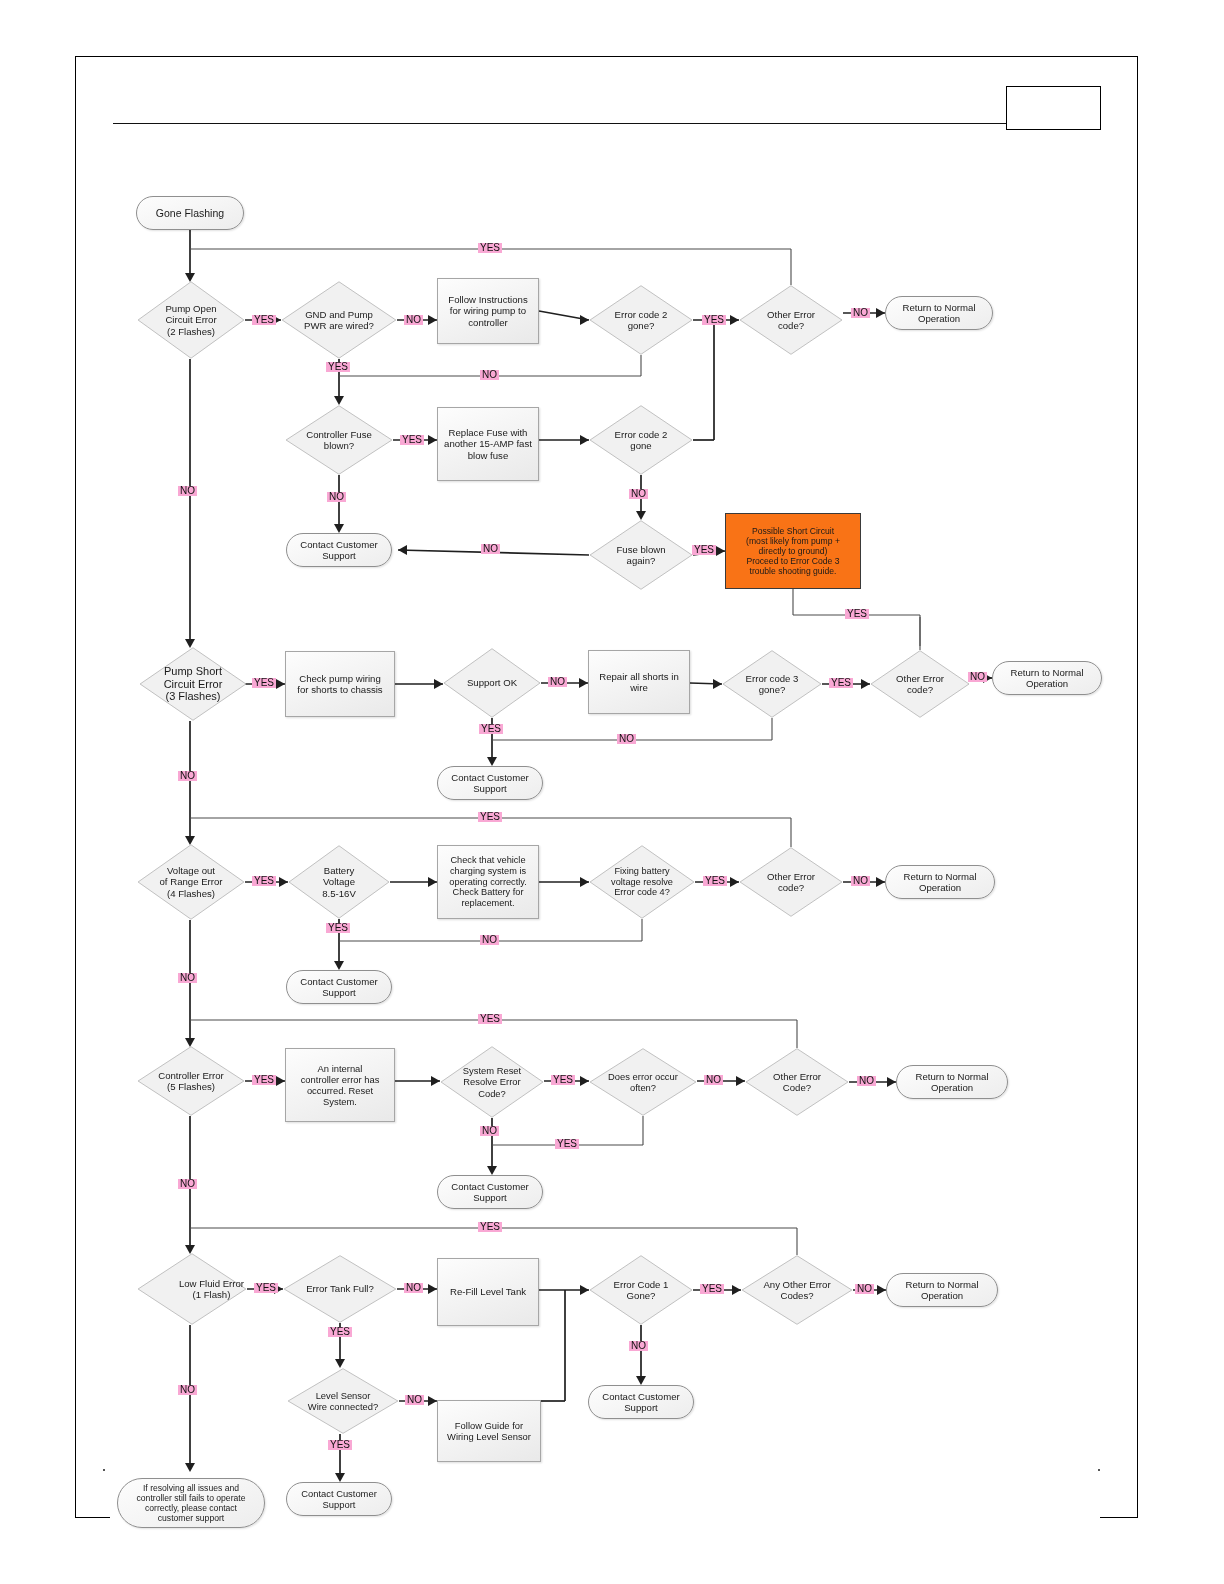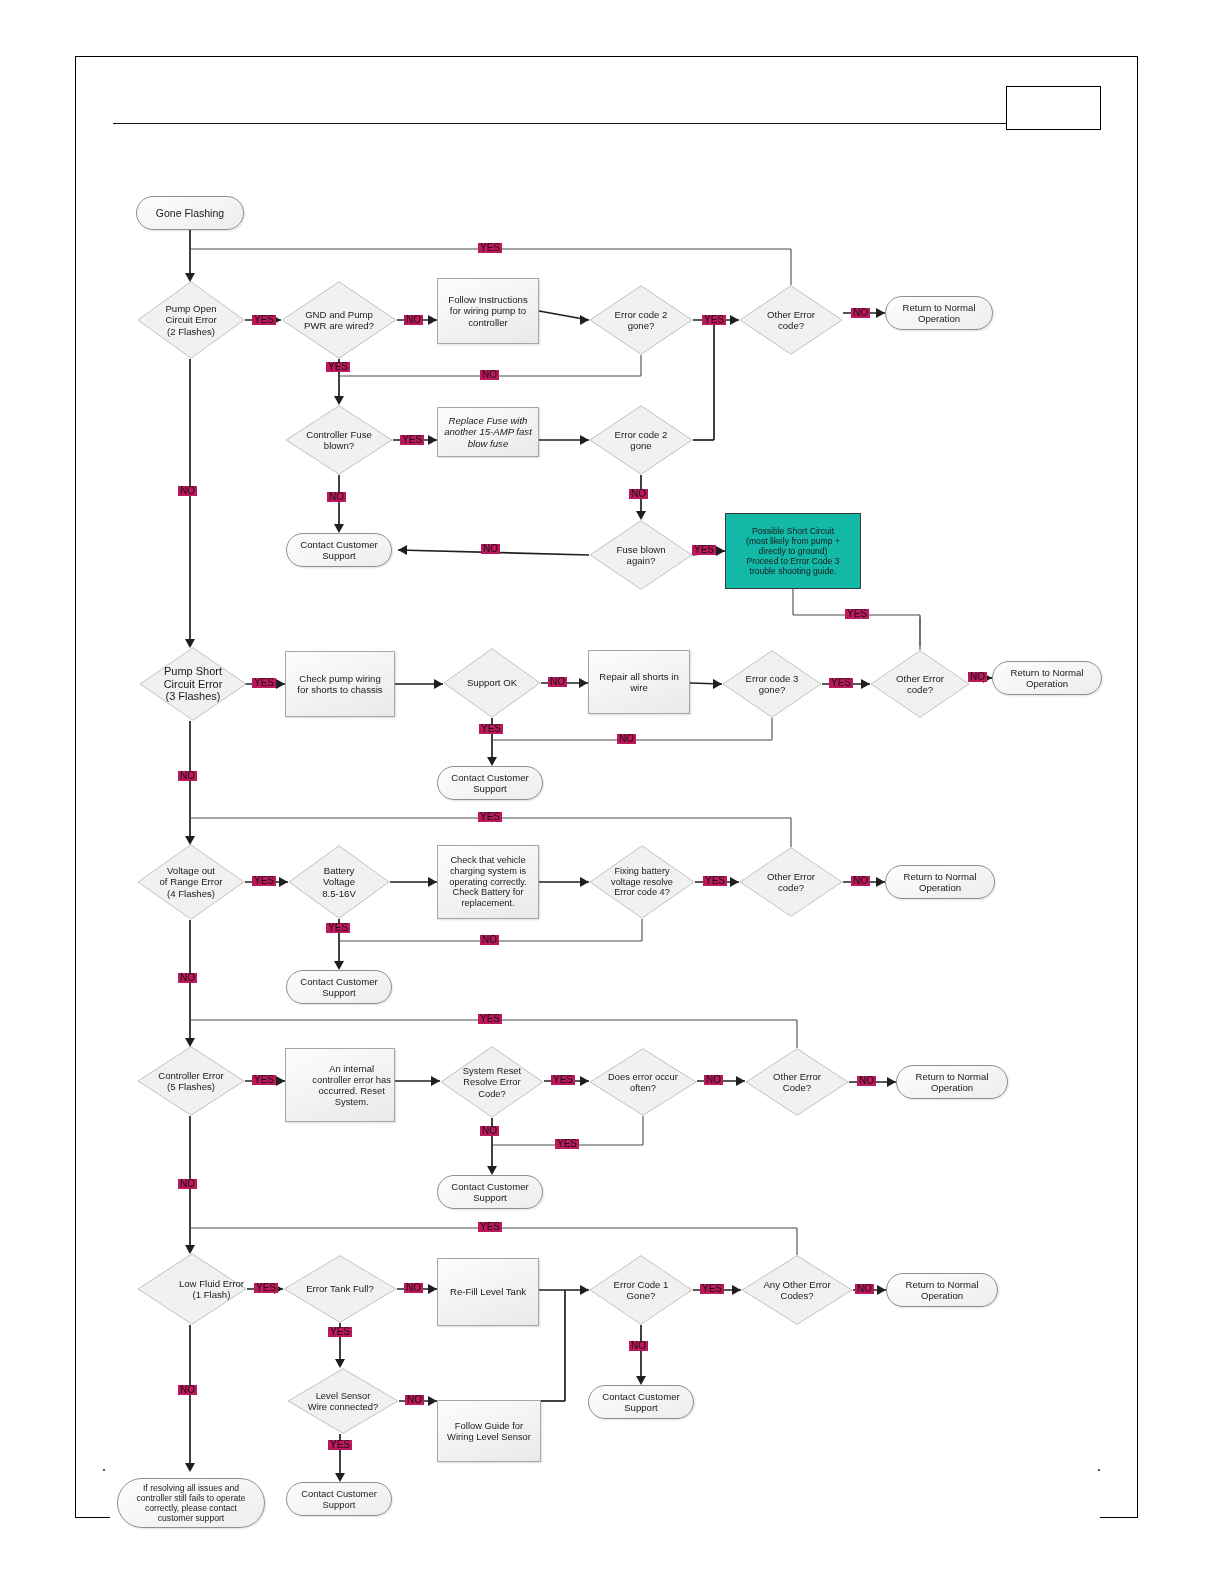--- a/index.html
+++ b/index.html
@@ -22,28 +22,28 @@
   #flow{position:absolute;left:0;top:0;width:1224px;height:1584px;}
 
   .node{position:absolute;box-sizing:border-box;display:flex;align-items:center;
         justify-content:center;text-align:center;color:#1a1a1a;z-index:3;}
   .node span{display:block;line-height:1.18;padding:0 3px;}
 
   .proc{background:linear-gradient(160deg,#fdfdfd 0%,#f4f4f4 45%,#e9e9e9 100%);
         border:1px solid #a6a6a6;box-shadow:1px 1px 2px rgba(0,0,0,.14);}
   .term{background:linear-gradient(160deg,#fdfdfd 0%,#f5f5f5 50%,#ededed 100%);
         border:1px solid #8f8f8f;border-radius:999px;box-shadow:1px 1px 2px rgba(0,0,0,.12);}
-  .note{background:#14b8a6;border:1px solid #3a3a3a;}
+  .note{background:#f97316;border:1px solid #3a3a3a;}
 
   
   .dec{background:transparent;border:0;}
   .dec .dshape{position:absolute;left:0;top:0;width:100%;height:100%;z-index:-1;}
   .dec span{position:relative;z-index:1;}
 
-  .elabel{position:absolute;color:#111;background:#be185d;padding:0 2px;z-index:4;
+  .elabel{position:absolute;color:#111;background:#f9a8d4;padding:0 2px;z-index:4;
           white-space:nowrap;line-height:1;}
 </style>
 </head>
 <body>
 
 <div id="page">
 
   <div class="frame-left"></div>
   <div class="frame-top"></div>
   <div class="frame-right"></div>
@@ -207,21 +207,21 @@
       </div>
       <div class="node term" style="left: 885px; top: 296px; width: 108px; height: 34px; font-size: 9.6px;">
         <span>Return to Normal<br>Operation</span>
       </div>
       <div class="node dec" style="left: 285px; top: 405px; width: 108px; height: 70px; font-size: 9.6px;">
         <svg class="dshape" viewBox="0 0 100 100" preserveAspectRatio="none">
           <polygon points="50,1 99,50 50,99 1,50" fill="#f1f1f1" stroke="#b2b2b2" stroke-width="0.8" vector-effect="non-scaling-stroke"></polygon>
         </svg>
         <span>Controller Fuse<br>blown?</span>
       </div>
-      <div class="node proc" style="left: 437px; top: 407px; width: 102px; height: 50px; font-size: 9.6px; font-style: italic;">
+      <div class="node proc" style="left: 437px; top: 407px; width: 102px; height: 74px; font-size: 9.6px;">
         <span>Replace Fuse with<br>another 15-AMP fast<br>blow fuse</span>
       </div>
       <div class="node dec" style="left: 589px; top: 405px; width: 104px; height: 70px; font-size: 9.6px;">
         <svg class="dshape" viewBox="0 0 100 100" preserveAspectRatio="none">
           <polygon points="50,1 99,50 50,99 1,50" fill="#f1f1f1" stroke="#b2b2b2" stroke-width="0.8" vector-effect="non-scaling-stroke"></polygon>
         </svg>
         <span>Error code 2<br>gone</span>
       </div>
       <div class="node dec" style="left: 589px; top: 520px; width: 104px; height: 70px; font-size: 9.6px;">
         <svg class="dshape" viewBox="0 0 100 100" preserveAspectRatio="none">
@@ -303,21 +303,21 @@
       </div>
       <div class="node term" style="left: 286px; top: 970px; width: 106px; height: 34px; font-size: 9.6px;">
         <span>Contact Customer<br>Support</span>
       </div>
       <div class="node dec" style="left: 137px; top: 1046px; width: 108px; height: 70px; font-size: 9.6px;">
         <svg class="dshape" viewBox="0 0 100 100" preserveAspectRatio="none">
           <polygon points="50,1 99,50 50,99 1,50" fill="#f1f1f1" stroke="#b2b2b2" stroke-width="0.8" vector-effect="non-scaling-stroke"></polygon>
         </svg>
         <span>Controller Error<br>(5 Flashes)</span>
       </div>
-      <div class="node proc" style="left: 285px; top: 1048px; width: 110px; height: 74px; font-size: 9.4px; justify-content: flex-end;">
+      <div class="node proc" style="left: 285px; top: 1048px; width: 110px; height: 74px; font-size: 9.4px;">
         <span>An internal<br>controller error has<br>occurred. Reset<br>System.</span>
       </div>
       <div class="node dec" style="left: 440px; top: 1046px; width: 104px; height: 72px; font-size: 9.4px;">
         <svg class="dshape" viewBox="0 0 100 100" preserveAspectRatio="none">
           <polygon points="50,1 99,50 50,99 1,50" fill="#f1f1f1" stroke="#b2b2b2" stroke-width="0.8" vector-effect="non-scaling-stroke"></polygon>
         </svg>
         <span>System Reset<br>Resolve Error<br>Code?</span>
       </div>
       <div class="node dec" style="left: 589px; top: 1048px; width: 108px; height: 68px; font-size: 9.4px;">
         <svg class="dshape" viewBox="0 0 100 100" preserveAspectRatio="none">

